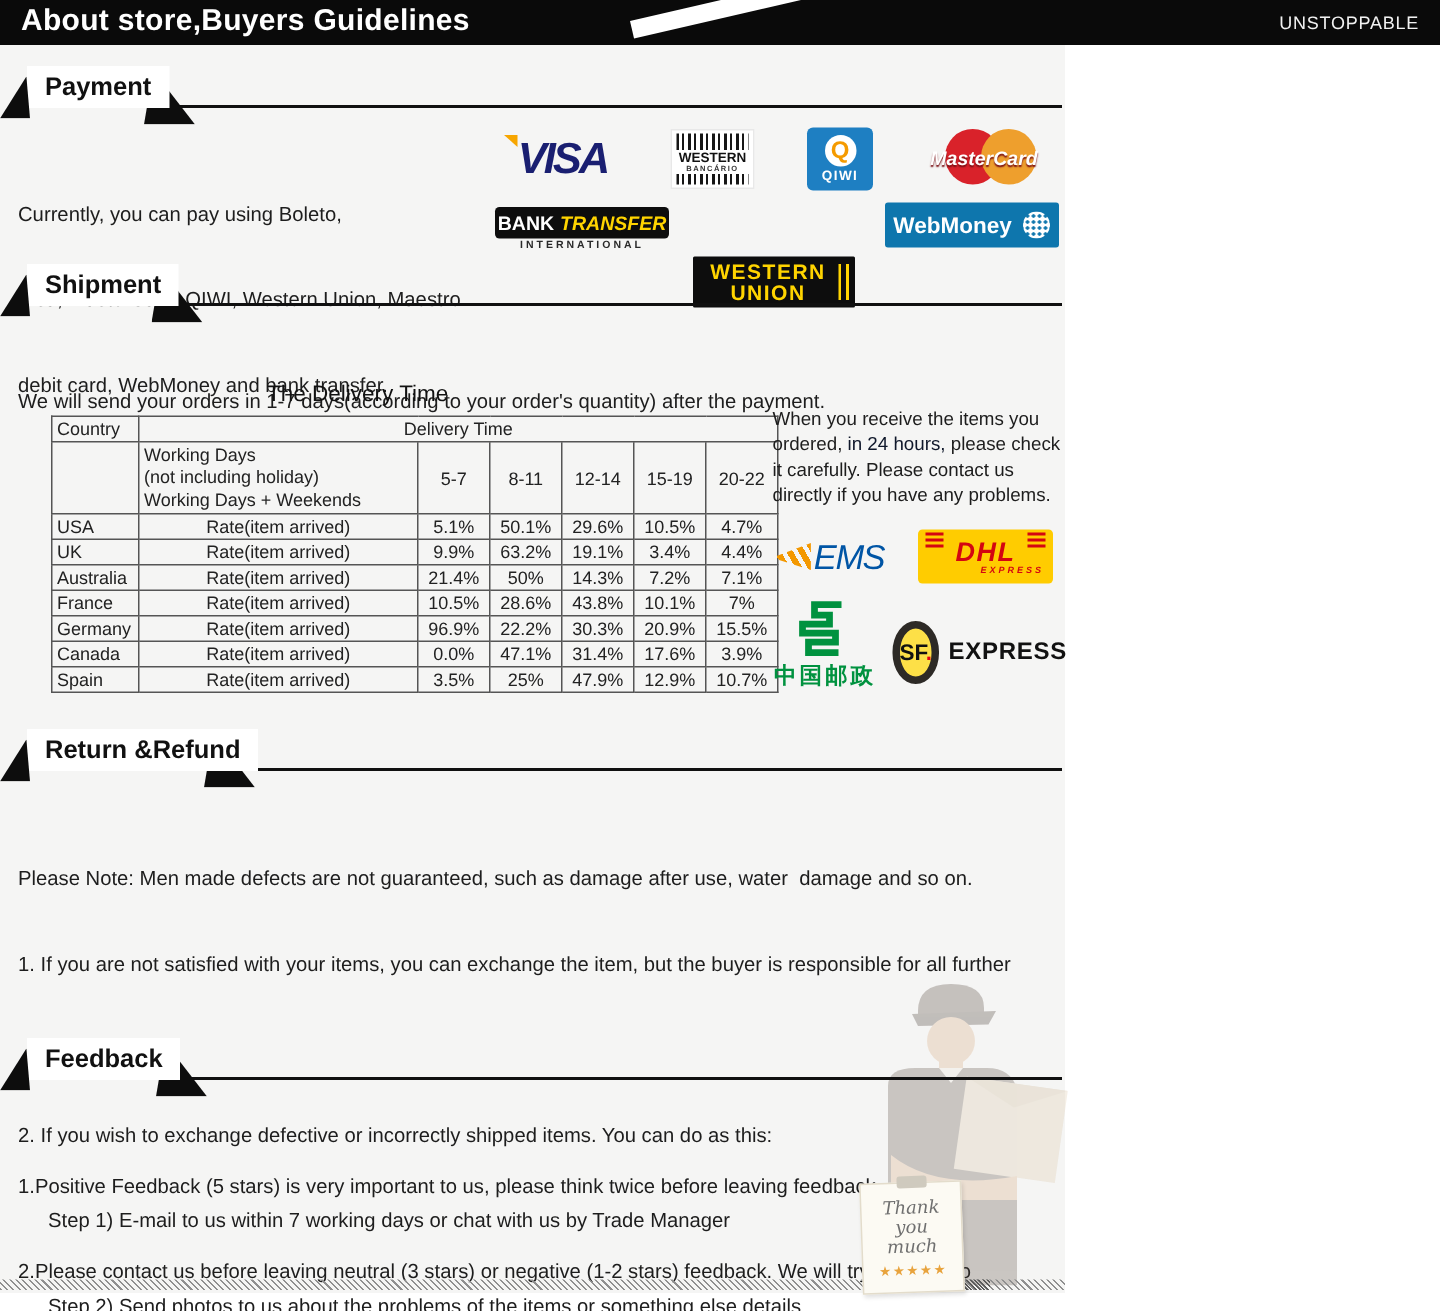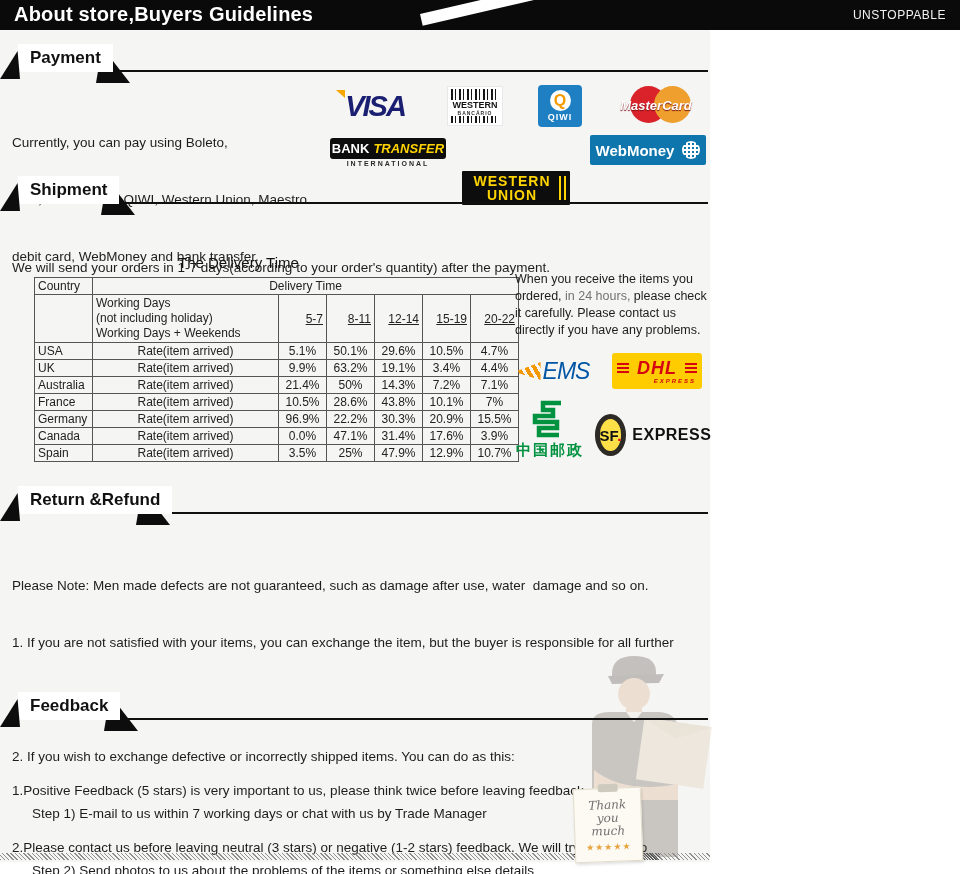--- a/index.html
+++ b/index.html
@@ -54,37 +54,37 @@
   .wm-t { color:#fff; font-size:15px; font-weight:700; }
   .wm-globe { width:18px; height:18px; border-radius:50%; background-color:#fff;
               background-image:radial-gradient(circle,#0e76ad 1px,transparent 1.3px);
               background-size:4px 4px; background-position:1px 1px; }
 
   
   table.delivery { position:absolute; left:14px; top:247px; border-collapse:collapse; table-layout:fixed;margin-left:20px; }
   table.delivery td { border:1px solid #555; font-size:12px; color:#222; padding:1px 3px; background:transparent; }
   td.c-country { width:58px; }
   td.c-sub { width:186px; }
-  td.c-day { width:48px; text-align:right;text-decoration:underline; }
+  td.c-day { width:48px; text-align:center; }
   .th-center { text-align:center; }
   .sub-lines { font-size:12px; line-height:15px; color:#222; }
   .rate-cell { text-align:center; }
   .pct { text-align:center; }
 
   .table-title { position:absolute; left:178px; top:224px; font-size:15px; color:#111; }
 
   .notice { position:absolute; left:515px; top:241px; width:196px; font-size:12.5px; line-height:17px; color:#1d1d1d; }
-  .notice .hl { color:#737373; }
+  .notice .hl { color:#0f172a; }
 
   
   .ems { gap:2px; }
   .ems-wing { width:26px; height:18px; background:repeating-linear-gradient(60deg,#f39800 0 4px,transparent 4px 7px); clip-path:polygon(0 55%, 100% 0, 100% 100%); }
   .ems-t { color:#0055a5; font-size:23px; font-weight:400; font-style:italic; letter-spacing:-1px; }
   .dhl { background:#ffcc00; border-radius:3px; flex-direction:column; line-height:1; padding:4px 6px; }
-  .dhl-row { display:flex; align-items:center; gap:8px; }
+  .dhl-row { display:flex; align-items:flex-start; gap:8px; }
   .dhl-line { width:12px; height:2px; background:#d40511; box-shadow:0 4px 0 #d40511, 0 -4px 0 #d40511; }
   .dhl-t { color:#d40511; font-size:18px; font-weight:900; font-style:italic; letter-spacing:1px; }
   .dhl-sub { color:#d40511; font-size:6px; font-weight:700; font-style:italic; letter-spacing:2px; align-self:flex-end; margin-top:1px; }
   .cpost { flex-direction:column; gap:2px; }
   .cpost-t { color:#00923f; font-size:15px; font-weight:700; letter-spacing:2px; }
   .sf { gap:6px; }
   .sf-ring { width:42px; height:42px; border-radius:50%; border:5px solid #2d2a26; display:flex; align-items:center; justify-content:center; background:#fde047; }
   .sf-t { font-size:15px; font-weight:900; color:#111; letter-spacing:0; }
   .sf-dot { color:#e60012; }
   .sf-express { font-size:16px; font-weight:900; color:#111; letter-spacing:0.5px; }

